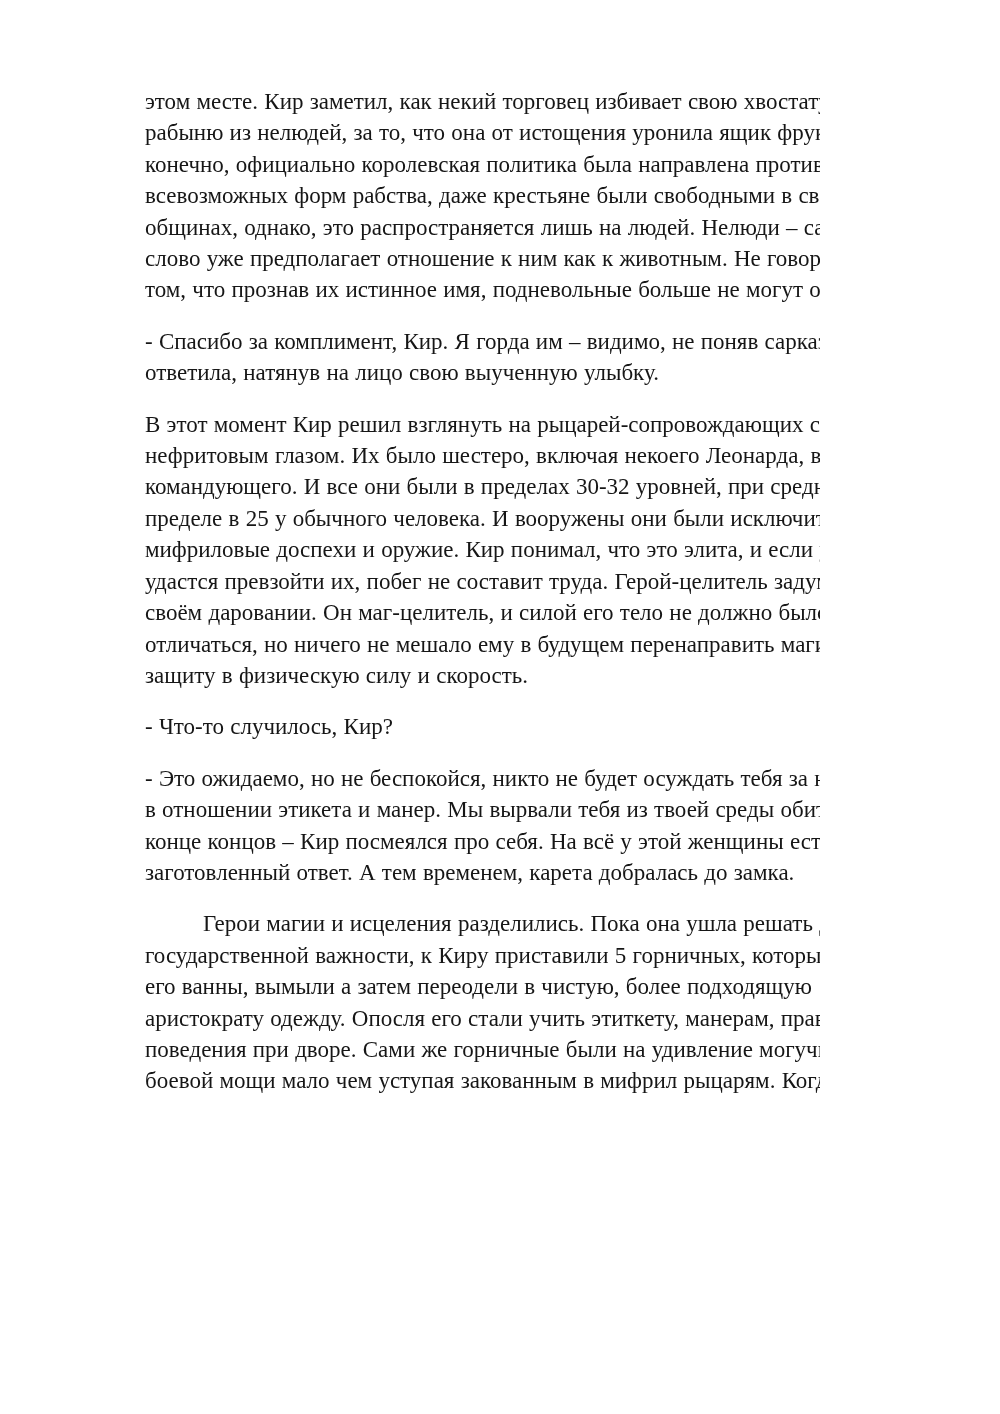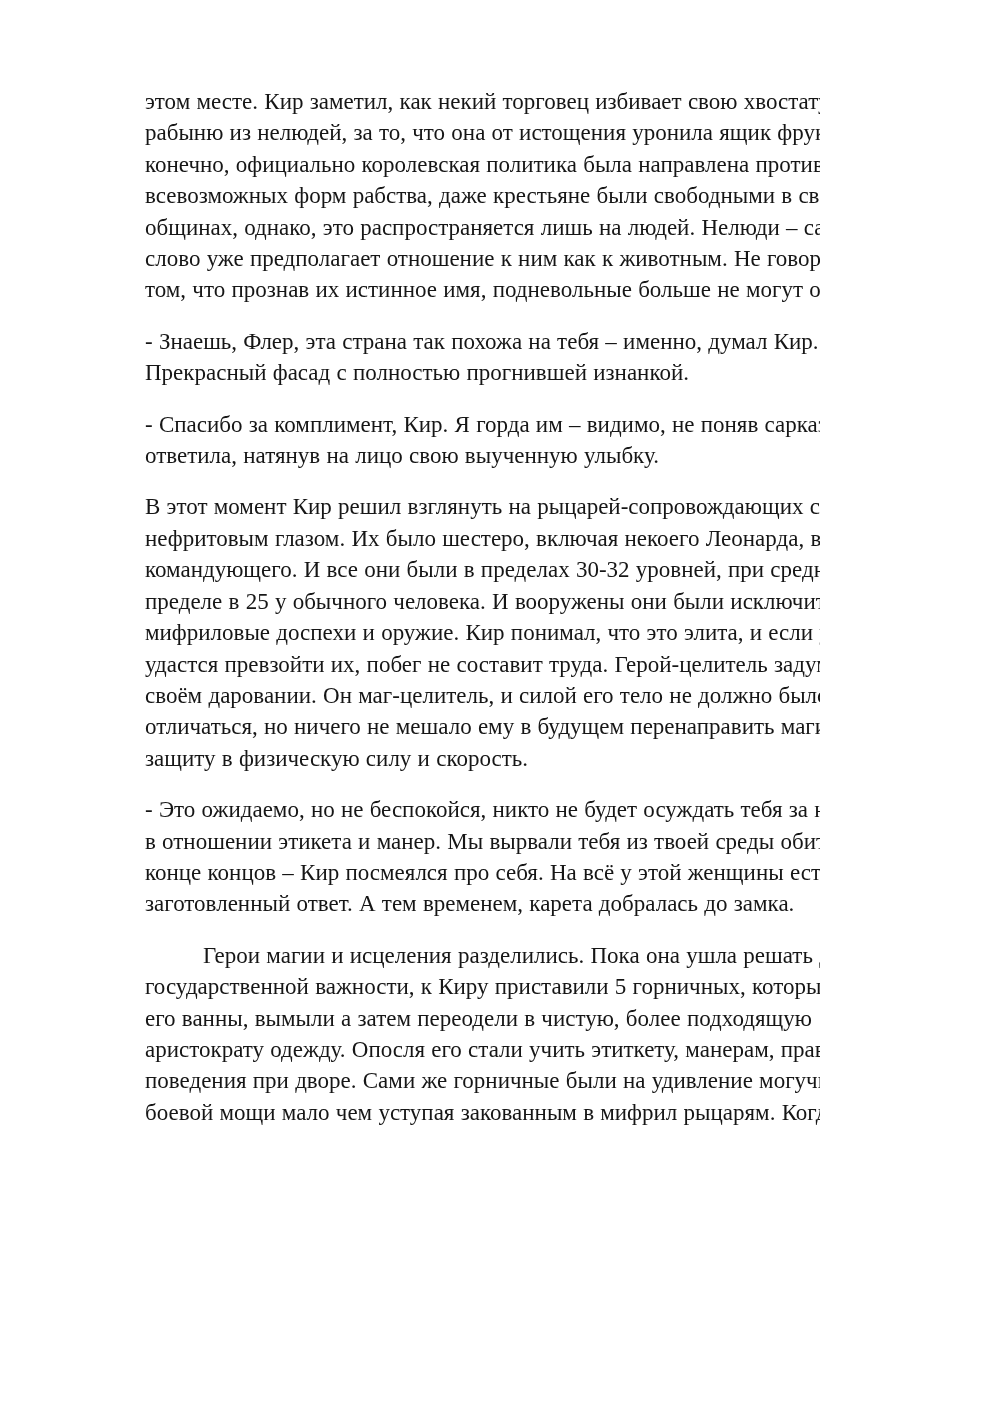--- a/index.html
+++ b/index.html
@@ -34,19 +34,19 @@
   .text-block p.indent {
     text-indent: 58px;
   }
 </style>
 </head>
 <body>
 
 <div class="page">
   <div class="text-block">
     <p>этом месте. Кир заметил, как некий торговец избивает свою хвостатую рабыню из нелюдей, за то, что она от истощения уронила ящик фруктов. Нет, конечно, официально королевская политика была направлена против всевозможных форм рабства, даже крестьяне были свободными в своих общинах, однако, это распространяется лишь на людей. Нелюди – само это слово уже предполагает отношение к ним как к животным. Не говоря уже о том, что прознав их истинное имя, подневольные больше не могут ослушаться.</p>
-    <p>- Знаешь, Флер, эта страна так похожа на тебя – именно, думал Кир. Прекрасный фасад с полностью прогнившей изнанкой.</p>
     <p>- Спасибо за комплимент, Кир. Я горда им – видимо, не поняв сарказма, Флер ответила, натянув на лицо свою выученную улыбку.</p>
     <p>В этот момент Кир решил взглянуть на рыцарей-сопровождающих своим нефритовым глазом. Их было шестеро, включая некоего Леонарда, видимо, командующего. И все они были в пределах 30-32 уровней, при среднем пределе в 25 у обычного человека. И вооружены они были исключительно, мифриловые доспехи и оружие. Кир понимал, что это элита, и если у него удастся превзойти их, побег не составит труда. Герой-целитель задумался о своём даровании. Он маг-целитель, и силой его тело не должно было отличаться, но ничего не мешало ему в будущем перенаправить магическую защиту в физическую силу и скорость.</p>
+    <p>- Что-то случилось, Кир?</p>
     <p>- Это ожидаемо, но не беспокойся, никто не будет осуждать тебя за неведение в отношении этикета и манер. Мы вырвали тебя из твоей среды обитания, в конце концов – Кир посмеялся про себя. На всё у этой женщины есть заготовленный ответ. А тем временем, карета добралась до замка.</p>
     <p class="indent">Герои магии и исцеления разделились. Пока она ушла решать дела государственной важности, к Киру приставили 5 горничных, которые провели его ванны, вымыли а затем переодели в чистую, более подходящую аристократу одежду. Опосля его стали учить этиткету, манерам, правилам поведения при дворе. Сами же горничные были на удивление могучи, по боевой мощи мало чем уступая закованным в мифрил рыцарям. Когда с</p>
   </div>
 </div>
 
 </body></html>

